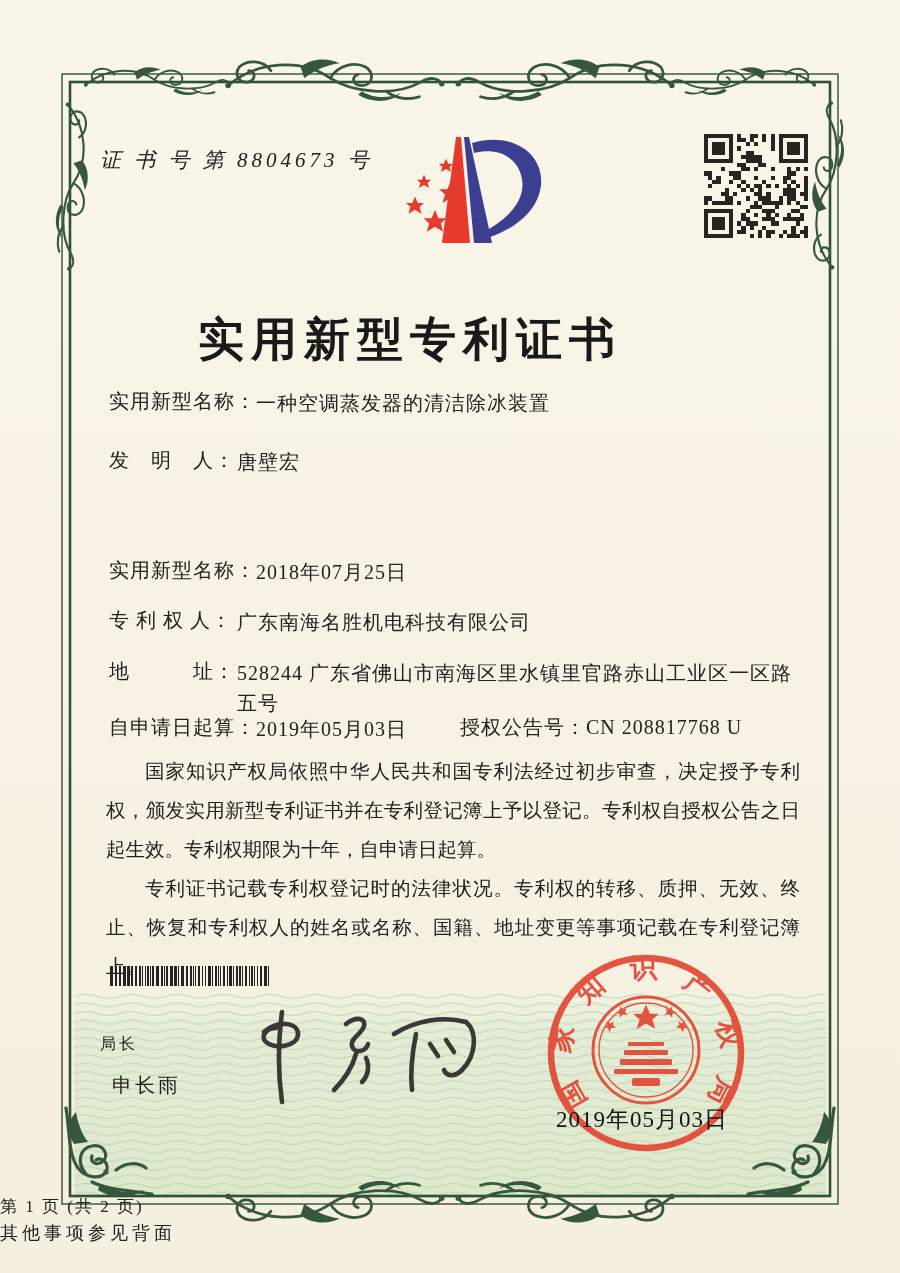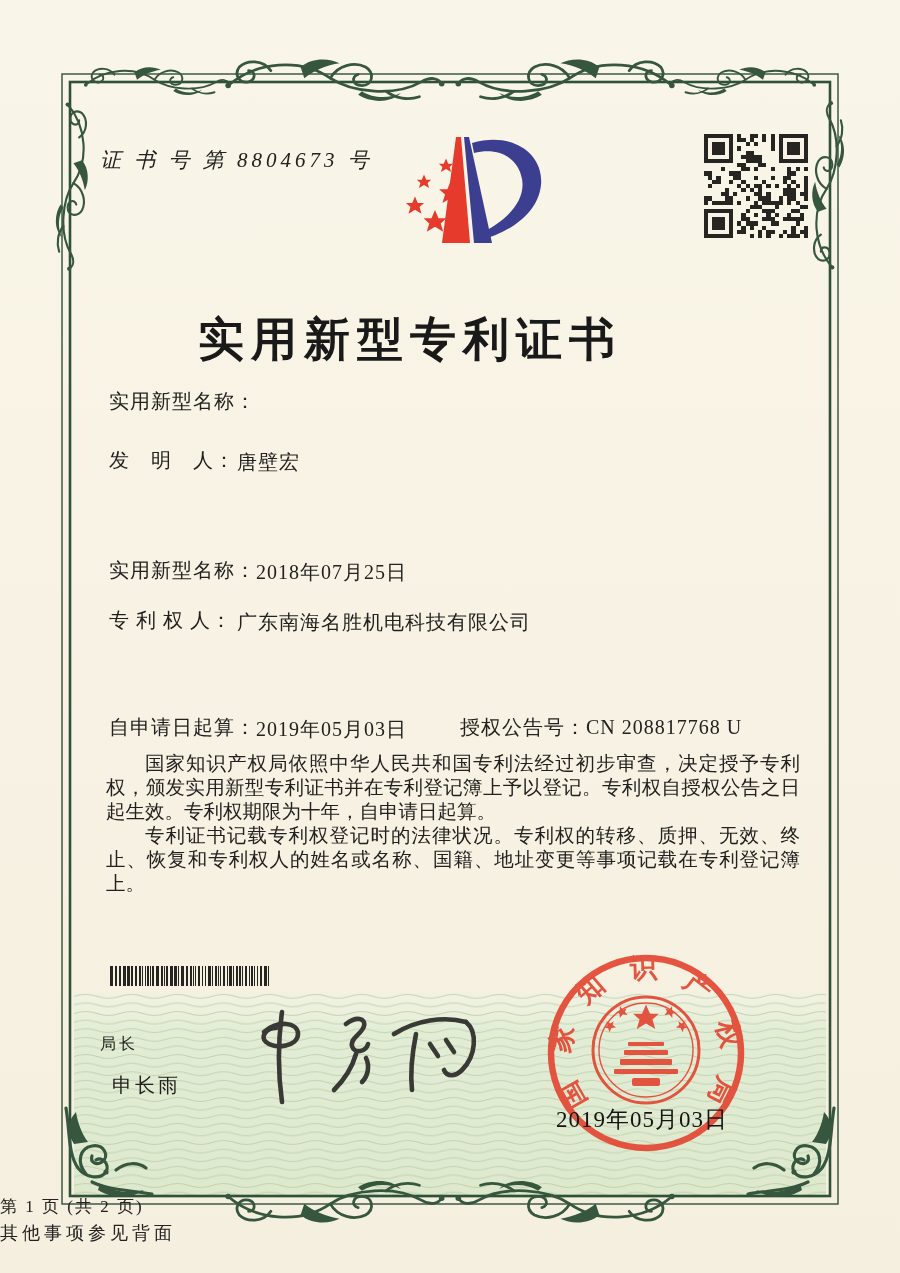--- a/index.html
+++ b/index.html
@@ -21,21 +21,21 @@
   
   .qr{left:704px;top:134px;width:104px;height:104px;}
   
   .title{left:0;top:281px;width:820px;text-align:center;font-size:46px;font-weight:700;letter-spacing:7px;color:#191919;margin-top:28px;}
   
   .frow{left:109px;font-size:20px;letter-spacing:1px;display:flex;}
   .flabel{flex:0 0 128px;white-space:pre;}
   .fvalue{width:565px;line-height:30px;}
   .grant-no{left:460px;top:714px;font-size:20px;letter-spacing:1px;}
   
-  .paras{left:106px;top:752px;width:694px;font-size:19.5px;line-height:24px;text-align:justify;}
+  .paras{left:106px;top:752px;width:694px;font-size:19.5px;line-height:39px;text-align:justify;}
   .paras p{margin:0;text-indent:2em;}
   
   .barcode{left:110px;top:966px;width:162px;height:20px;}
   
   .sig-title{left:100px;top:1034px;font-size:16px;letter-spacing:3px;}
   .sig-name{left:112px;top:1072px;font-size:20px;letter-spacing:3px;}
   .sig-script{left:248px;top:998px;width:245px;height:118px;}
   
   .seal{left:540px;top:950px;width:212px;height:218px;}
   .seal-date{left:556px;top:1104px;font-size:23px;letter-spacing:1px;color:#141414;}
@@ -312,32 +312,37 @@
       <rect x="20" y="2" width="3" height="3" fill="#262522"></rect>
       <rect x="0" y="18" width="7" height="7" fill="#262522"></rect>
       <rect x="1" y="19" width="5" height="5" fill="#f8f3e6"></rect>
       <rect x="2" y="20" width="3" height="3" fill="#262522"></rect>
     </svg>
 
   <div class="abs title">实用新型专利证书</div>
 
   <div class="abs frow" style="top:388px">
     <span class="flabel">实用新型名称：</span>
+    <span class="fvalue">一种空调蒸发器的清洁除冰装置</span>
   </div>
   <div class="abs frow" style="top:447px">
     <span class="flabel">发　明　人：</span>
     <span class="fvalue">唐壁宏</span>
   </div>
   <div class="abs frow" style="top:557px">
     <span class="flabel">实用新型名称：</span>
     <span class="fvalue">2018年07月25日</span>
   </div>
   <div class="abs frow" style="top:607px">
     <span class="flabel">专 利 权 人：</span>
     <span class="fvalue">广东南海名胜机电科技有限公司</span>
+  </div>
+  <div class="abs frow" style="top:658px">
+    <span class="flabel">地　　　址：</span>
+    <span class="fvalue">528244 广东省佛山市南海区里水镇里官路赤山工业区一区路五号</span>
   </div>
   <div class="abs frow" style="top:714px">
     <span class="flabel">自申请日起算：</span>
     <span class="fvalue">2019年05月03日</span>
   </div>
   <div class="abs grant-no">
     <span>授权公告号：</span><span>CN 208817768 U</span>
   </div>
 
   <div class="abs paras">

